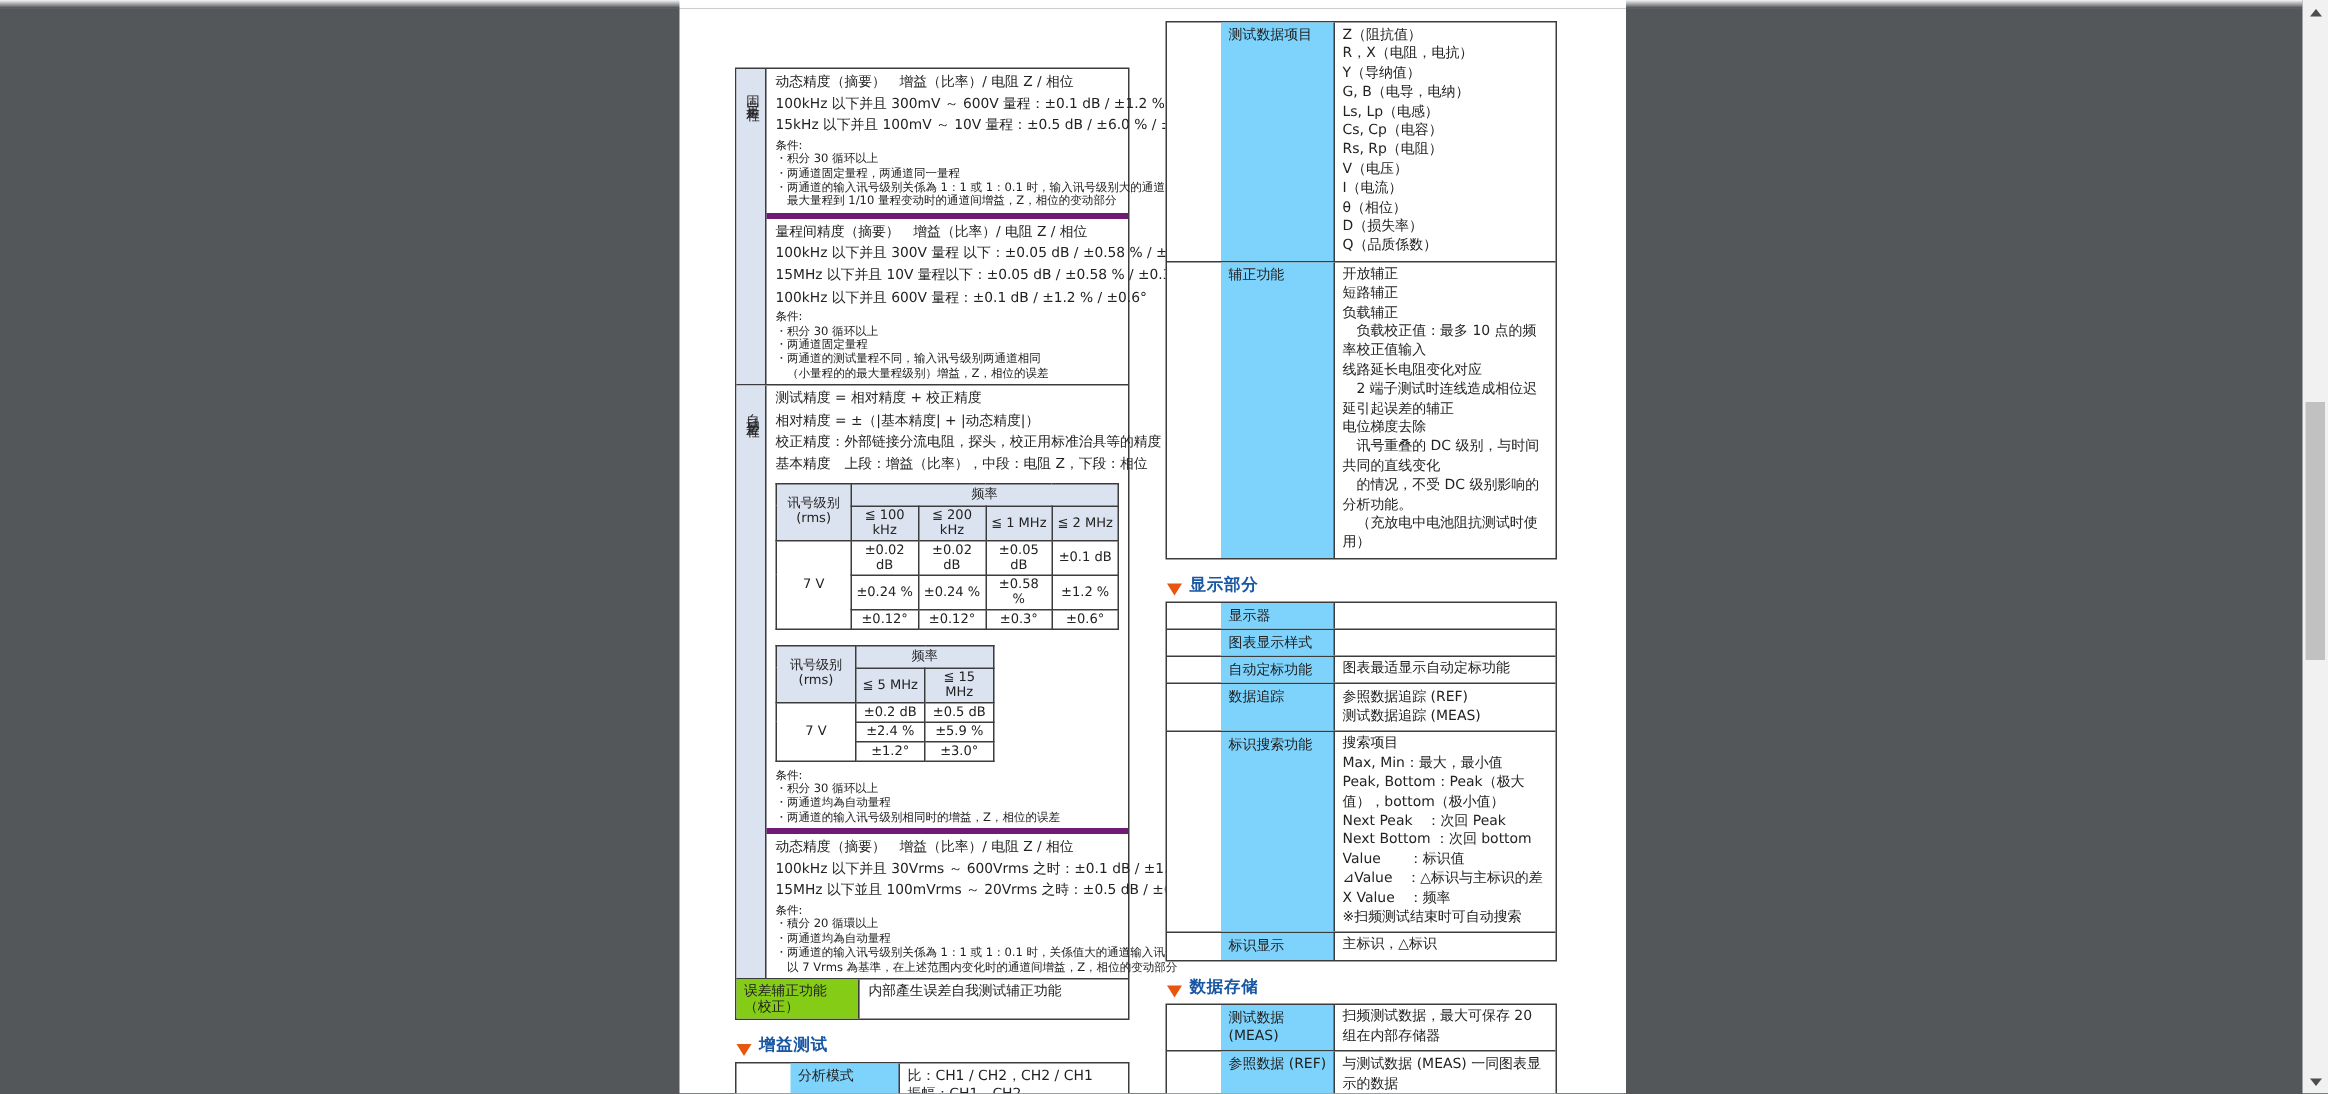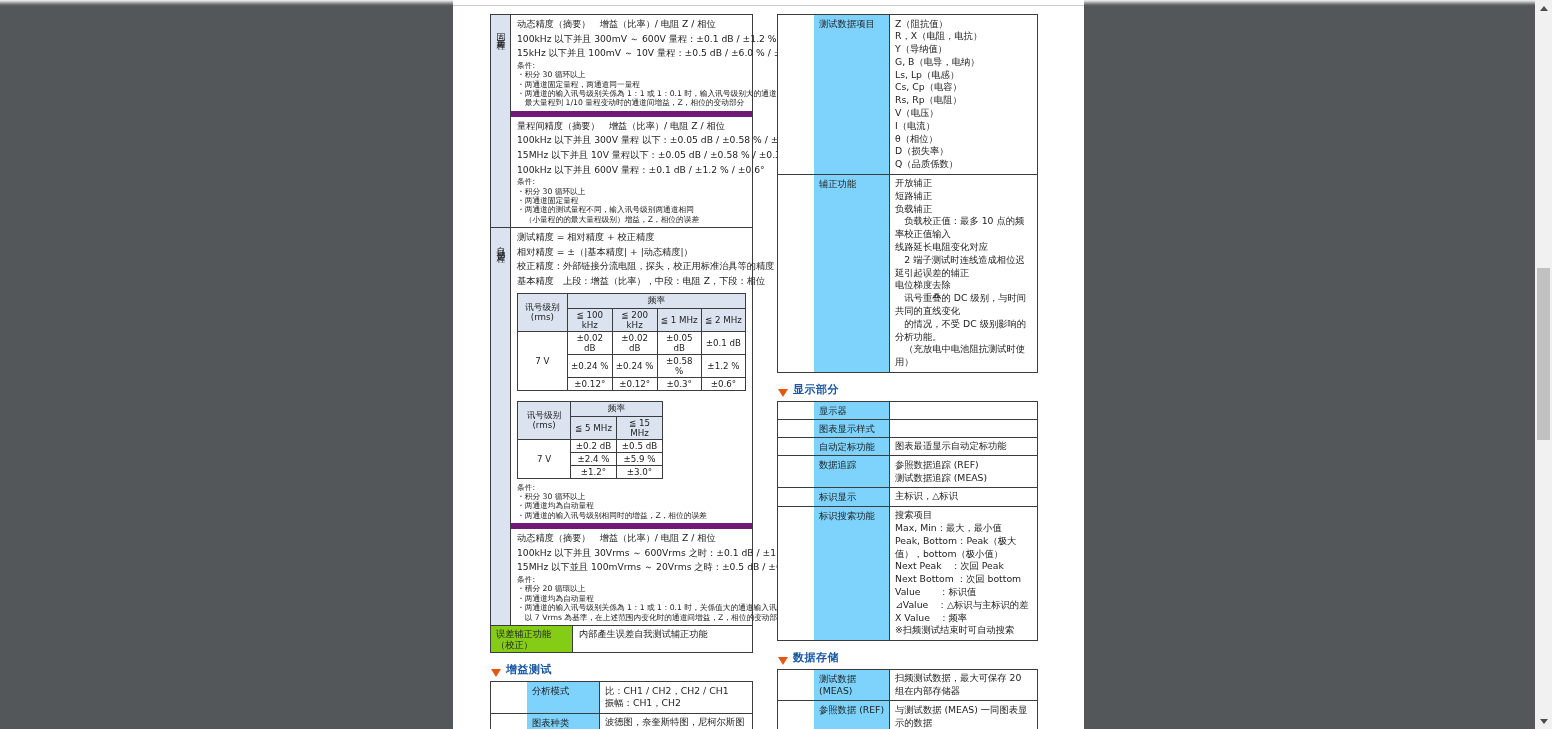--- a/index.html
+++ b/index.html
@@ -20,28 +20,28 @@
 
   
   .spec { border:1px solid #3c3c3c; background:#fff; }
   .srow { display:flex; align-items:stretch; }
   .srow + .srow { border-top:1px solid #3c3c3c; }
   .slabel { flex:none; width:73px; background:#7dd3fc; border-right:1px solid #3c3c3c; padding:3px 3px 2px 5px; font-size:9.3px; line-height:12px;margin-left:36px; }
   .col-right .slabel { width:76px; }
   .scontent { flex:1; padding:2.5px 5px; font-size:9.3px; line-height:12.8px; }
 
   
-  .range { border:1px solid #3c3c3c; background:#fff; }
+  .range { border:1px solid #3c3c3c; background:#fff;margin-top:31px; }
   .rseg { display:flex; align-items:stretch; }
   .rseg + .rseg, .rbottom { border-top:1px solid #3c3c3c; }
   .rlabel { flex:none; width:20px; background:#dce3f0; border-right:1px solid #3c3c3c; display:flex; justify-content:center; align-items:flex-start; padding-top:11px; }
   .rlabel span { writing-mode:vertical-rl; text-orientation:upright; font-size:9px; letter-spacing:3px; color:#222; }
   .rcontent { flex:1; min-width:0; }
   .rblock { padding:2px 6px 3px; }
-  .rblock + .rblock { border-top:6px solid #701a75; }
+  .rblock + .rblock { border-top:4px solid #701a75; }
   .line { font-size:9.2px; line-height:14.6px; white-space:nowrap; }
   .cond { font-size:7.7px; line-height:9.4px; white-space:nowrap; }
   .rbottom { display:flex; }
   .blabel { flex:none; width:82px; background:#84cc16; border-right:1px solid #3c3c3c; padding:2px 3px 2px 5px; font-size:9.2px; line-height:11px; }
   .bval { flex:1; padding:2px 6px; font-size:9.2px; line-height:11px; }
 
   
   .acc { border-collapse:collapse; margin:4px 0 4px 0; }
   .acc td { border:1px solid #3c3c3c; font-size:8.7px; padding:1px 3px; text-align:center; height:13px; background:#fff; }
   .acc .hd { background:#dce3f0; }
@@ -299,39 +299,39 @@
           </div>
       </div>
       <div class="srow">
         <div class="slabel">数据追踪</div>
         <div class="scontent">
             <div class="">参照数据追踪 (REF)</div>
             <div class="">测试数据追踪 (MEAS)</div>
           </div>
       </div>
       <div class="srow">
-        <div class="slabel">标识显示</div>
-        <div class="scontent">
-            <div class="">主标识，△标识</div>
-          </div>
-      </div>
-      <div class="srow">
         <div class="slabel">标识搜索功能</div>
         <div class="scontent">
             <div class="">搜索项目</div>
             <div class="">Max, Min：最大，最小值</div>
             <div class="">Peak, Bottom：Peak（极大值），bottom（极小值）</div>
             <div class="">Next Peak　：次回 Peak</div>
             <div class="">Next Bottom ：次回 bottom</div>
             <div class="">Value　　：标识值</div>
             <div class="">⊿Value　：△标识与主标识的差</div>
             <div class="">X Value　：频率</div>
             <div class="">※扫频测试结束时可自动搜索</div>
           </div>
       </div>
+      <div class="srow">
+        <div class="slabel">标识显示</div>
+        <div class="scontent">
+            <div class="">主标识，△标识</div>
+          </div>
+      </div>
     </div>
 
     <div class="sechead">
       <div class="tri"></div>
       <div class="sechead-title">数据存储</div>
     </div>
     <div class="spec">
       <div class="srow">
         <div class="slabel">测试数据 (MEAS)</div>
         <div class="scontent">

